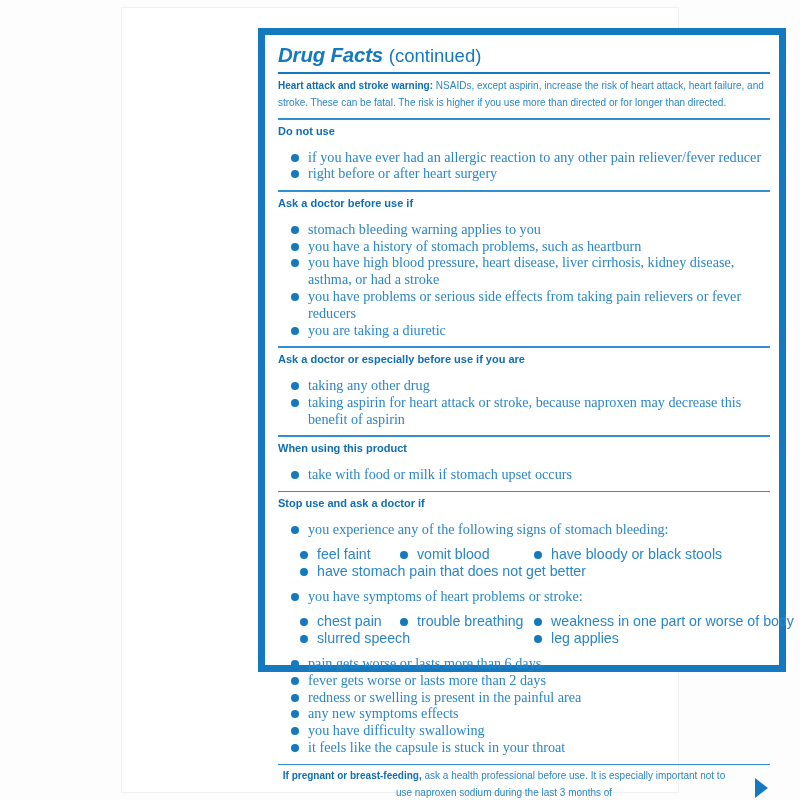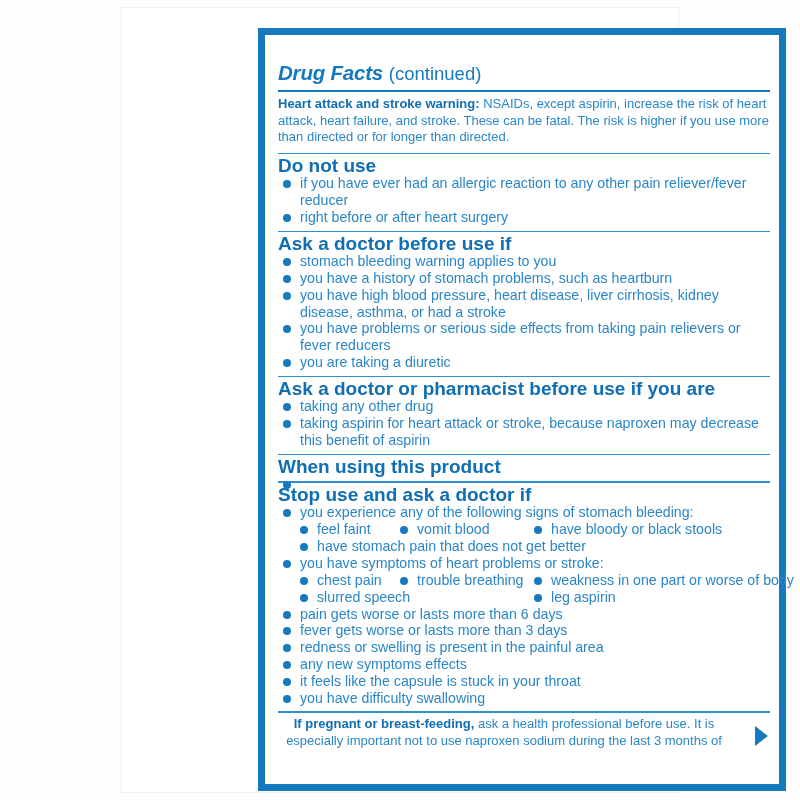--- a/index.html
+++ b/index.html
@@ -33,25 +33,25 @@
     box-shadow: 0 0 0 1px #f0f0f0;
     box-sizing: border-box;
   }
 
   
   #drug-facts-panel {
     position: absolute;
     left: 136px;
     top: 20px;
     width: 528px;
-    height: 763px;
+    height: 644px;
     background: #ffffff;
     border: 7px solid #1479bf;
     box-sizing: border-box;
-    padding: 24px 9px 6px 10px;
+    padding: 6px 9px 6px 10px;
     color: #1a7ec4;
   }
 
   
   .df-title {
     font-size: 20.5px;
     line-height: 1.05;
     padding: 3px 0 6px 3px;
     white-space: nowrap;
     color: #1479bf;
@@ -77,42 +77,43 @@
     height: 1.6px;
     background: #2f8fd0;
     margin: 5px 0 3px 3px;
   }
 
   
   .block {
     padding-left: 3px;
   }
   .para {
-    font-size: 13px;
+    font-size: 10px;
     line-height: 16.6px;
     color: #2a86c8;
     padding-bottom: 2px;
   }
   .para b {
     color: #0f6eb4;
     font-weight: bold;
   }
   .heading {
-    font-size: 19px;
+    font-size: 11px;
     font-weight: bold;
     color: #0f6eb4;
     line-height: 17px;
     padding-bottom: 1px;
   }
 
   
   ul.bullets {
     list-style: none;
-    margin: 0;
+    margin: 8px;
     padding: 0;
+    font-family: Liberation Serif, serif;
   }
   ul.bullets > li {
     position: relative;
     padding-left: 22px;
     font-size: 14.2px;
     line-height: 16.8px;
     color: #2a86c8;
   }
   ul.bullets > li > .dot {
     position: absolute;
@@ -203,32 +204,32 @@
           <li><span class="dot"></span><span>stomach bleeding warning applies to you</span></li>
           <li><span class="dot"></span><span>you have a history of stomach problems, such as heartburn</span></li>
           <li><span class="dot"></span><span>you have high blood pressure, heart disease, liver cirrhosis, kidney disease, asthma, or had a stroke</span></li>
           <li><span class="dot"></span><span>you have problems or serious side effects from taking pain relievers or fever reducers</span></li>
           <li><span class="dot"></span><span>you are taking a diuretic</span></li>
         </ul>
       </div>
       <div class="rule-thin"></div>
 
       <div class="block">
-        <div class="heading">Ask a doctor or pharmacist before use if you are</div>
+        <div class="heading">Ask a doctor or especially before use if you are</div>
         <ul class="bullets">
           <li><span class="dot"></span><span>taking any other drug</span></li>
           <li><span class="dot"></span><span>taking aspirin for heart attack or stroke, because naproxen may decrease this benefit of aspirin</span></li>
         </ul>
       </div>
       <div class="rule-thin"></div>
 
       <div class="block">
         <div class="heading">When using this product</div>
         <ul class="bullets">
-          <li><span class="dot"></span></li>
+          <li><span class="dot"></span><span>take with food or milk if stomach upset occurs</span></li>
         </ul>
       </div>
       <div class="rule-thin"></div>
 
       <div class="block">
         <div class="heading">Stop use and ask a doctor if</div>
         <ul class="bullets">
           <li><span class="dot"></span><span>you experience any of the following signs of stomach bleeding:</span></li>
         </ul>
 
@@ -245,30 +246,30 @@
           <li><span class="dot"></span><span>you have symptoms of heart problems or stroke:</span></li>
         </ul>
 
         <div class="subrow">
           <span class="subcell col1"><span class="dot"></span><span>chest pain</span></span>
           <span class="subcell col2"><span class="dot"></span><span>trouble breathing</span></span>
           <span class="subcell col3"><span class="dot"></span><span>weakness in one part or worse of body</span></span>
         </div>
         <div class="subrow">
           <span class="subcell col1"><span class="dot"></span><span>slurred speech</span></span>
-          <span class="subcell col3"><span class="dot"></span><span>leg aspirin</span></span>
+          <span class="subcell col3"><span class="dot"></span><span>leg applies</span></span>
         </div>
 
         <ul class="bullets">
           <li><span class="dot"></span><span>pain gets worse or lasts more than 6 days</span></li>
-          <li><span class="dot"></span><span>fever gets worse or lasts more than 3 days</span></li>
+          <li><span class="dot"></span><span>fever gets worse or lasts more than 2 days</span></li>
           <li><span class="dot"></span><span>redness or swelling is present in the painful area</span></li>
           <li><span class="dot"></span><span>any new symptoms effects</span></li>
+          <li><span class="dot"></span><span>you have difficulty swallowing</span></li>
           <li><span class="dot"></span><span>it feels like the capsule is stuck in your throat</span></li>
-          <li><span class="dot"></span><span>you have difficulty swallowing</span></li>
         </ul>
       </div>
       <div class="rule-thin"></div>
 
       <div id="footer-block">
         <div class="para"><b>If pregnant or breast-feeding,</b> <span>ask a health professional before use. It is especially important not to use naproxen sodium during the last 3 months of</span></div>
         <div id="continuation-arrow"></div>
       </div>
 
     </div>

